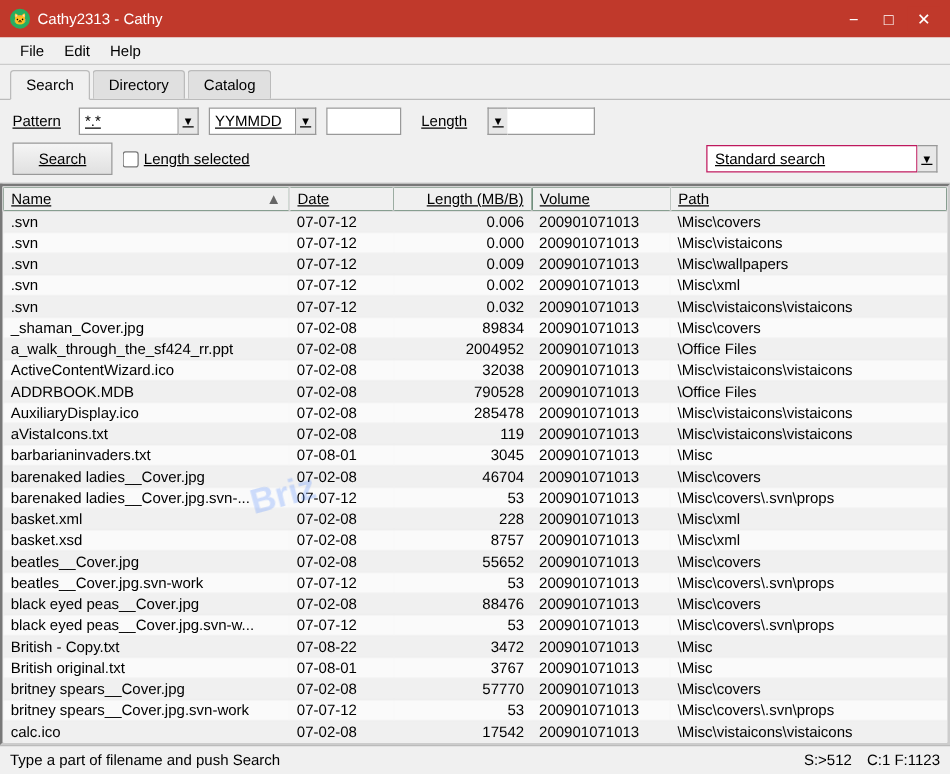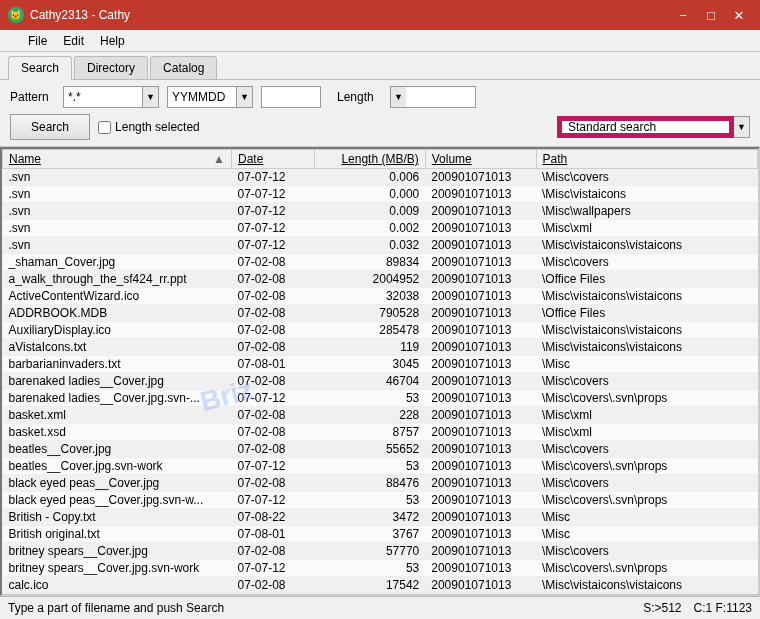--- a/index.html
+++ b/index.html
@@ -60,21 +60,21 @@
     }
     .title-btn.close { background: #c0392b; }
 
     
     .menu-bar {
       background: #f0f0f0;
       height: 22px;
       display: flex;
       align-items: center;
       border-bottom: 1px solid #ccc;
-      padding: 0 20px;
+      padding: 0 8px;
     }
     .menu-item {
       padding: 2px 8px;
       cursor: pointer;
       font-size: 12px;
     }
 
     
     .tab-bar {
       background: #f0f0f0;
@@ -98,20 +98,21 @@
       border-bottom: 1px solid #f0f0f0;
       margin-bottom: -1px;
       z-index: 1;
     }
 
     
     .search-area {
       background: #f0f0f0;
       padding: 6px 10px;
       border-bottom: 1px solid #ccc;
+      text-decoration: underline;
     }
     .search-row1 {
       display: flex;
       align-items: center;
       gap: 8px;
       margin-bottom: 6px;
     }
     .search-row2 {
       display: flex;
       align-items: center;
@@ -171,21 +172,21 @@
       align-items: center;
       gap: 4px;
       font-size: 12px;
     }
     .standard-search-combo {
       display: flex;
       align-items: center;
       margin-left: auto;
     }
     .standard-input {
-      border: 5px solid #be185d;
+      border: 1px solid #be185d;
       background: white;
       padding: 2px 6px;
       font-size: 12px;
       height: 22px;
       min-width: 110px;
     }
     table {
       width: 100%;
       border-collapse: collapse;
       font-size: 12px;

